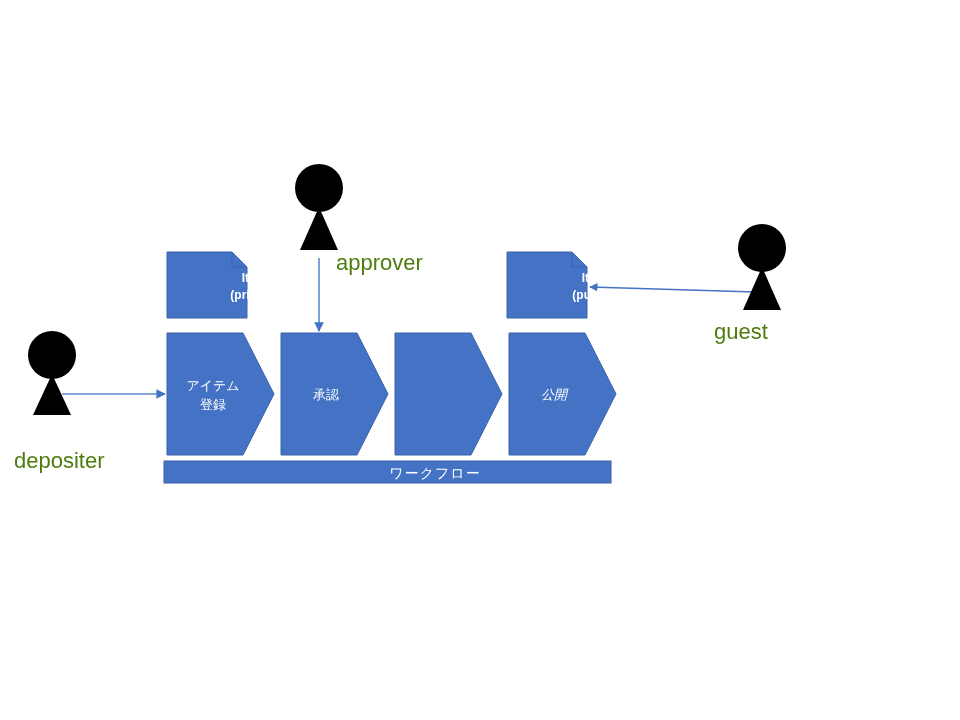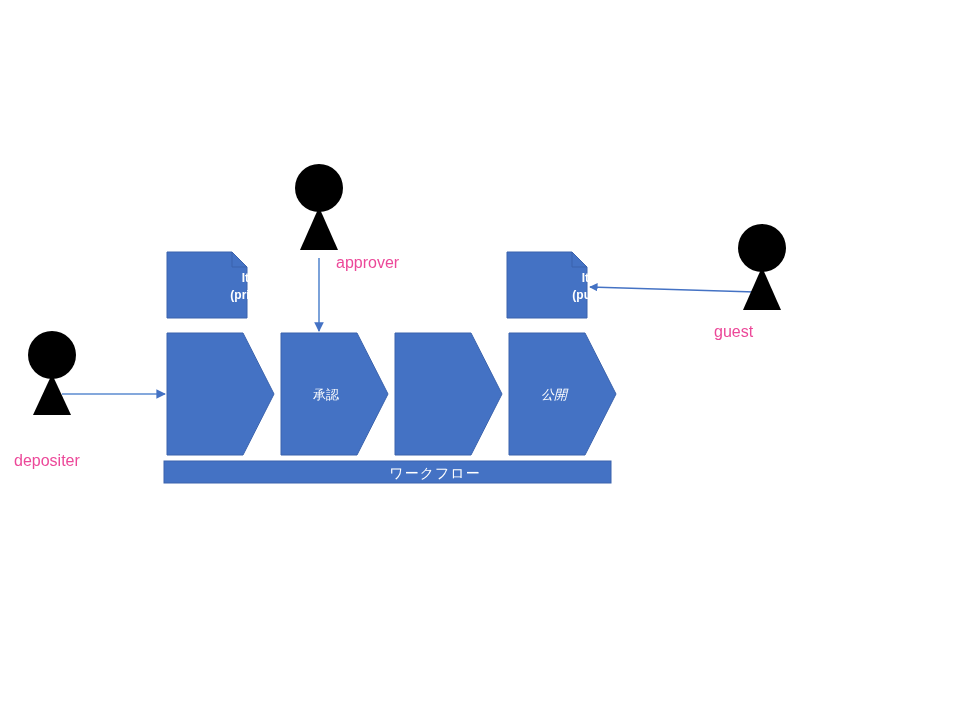--- a/index.html
+++ b/index.html
@@ -24,22 +24,22 @@
   .layer {
     position: absolute;
     left: 0;
     top: 0;
     width: 960px;
     height: 720px;
   }
   
   .actor-label {
     position: absolute;
-    color: #ec4899;
-    font-size: 16px;
+    color: #4d7c0f;
+    font-size: 22px;
     line-height: 26px;
     white-space: nowrap;
     font-family: "Liberation Sans", "DejaVu Sans", sans-serif;
   }
   #label-depositer { left: 14px;  top: 448px; }
   #label-approver  { left: 336px; top: 250px; }
   #label-guest     { left: 714px; top: 319px; }
 
   
   .shape-text {
@@ -130,20 +130,22 @@
     </g>
 
   </svg>
 
   <div class="shape-text doc-text" id="text-item-private">Item
 (private)</div>
 
   <div class="shape-text doc-text" id="text-item-public">Item
 (public)</div>
 
+  <div class="shape-text step-text" id="text-step-0">アイテム
+登録</div>
 
   <div class="shape-text step-text" id="text-step-1">承認</div>
 
 
   <div class="shape-text step-text" id="text-step-3">公開</div>
 
   <div class="shape-text bar-text" id="text-workflow-bar">ワークフロー</div>
 
   <div class="actor-label" id="label-depositer">depositer</div>
 

